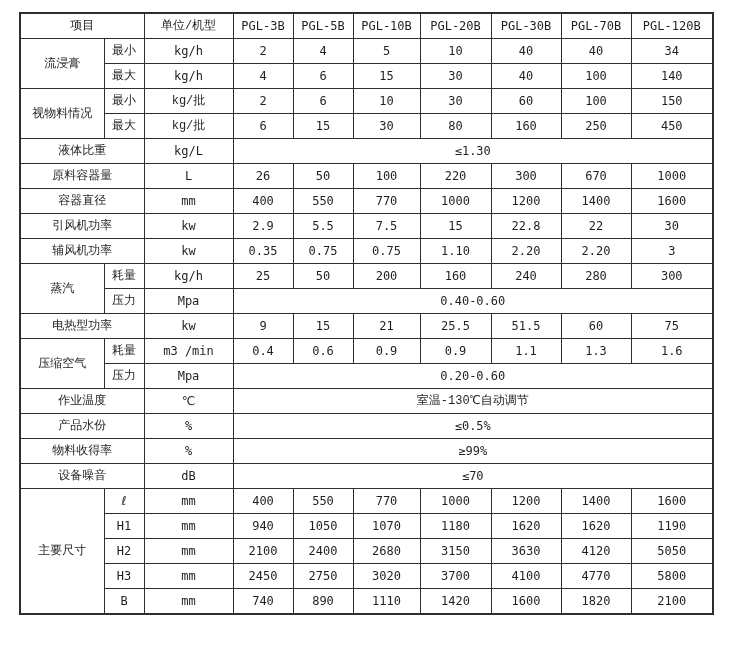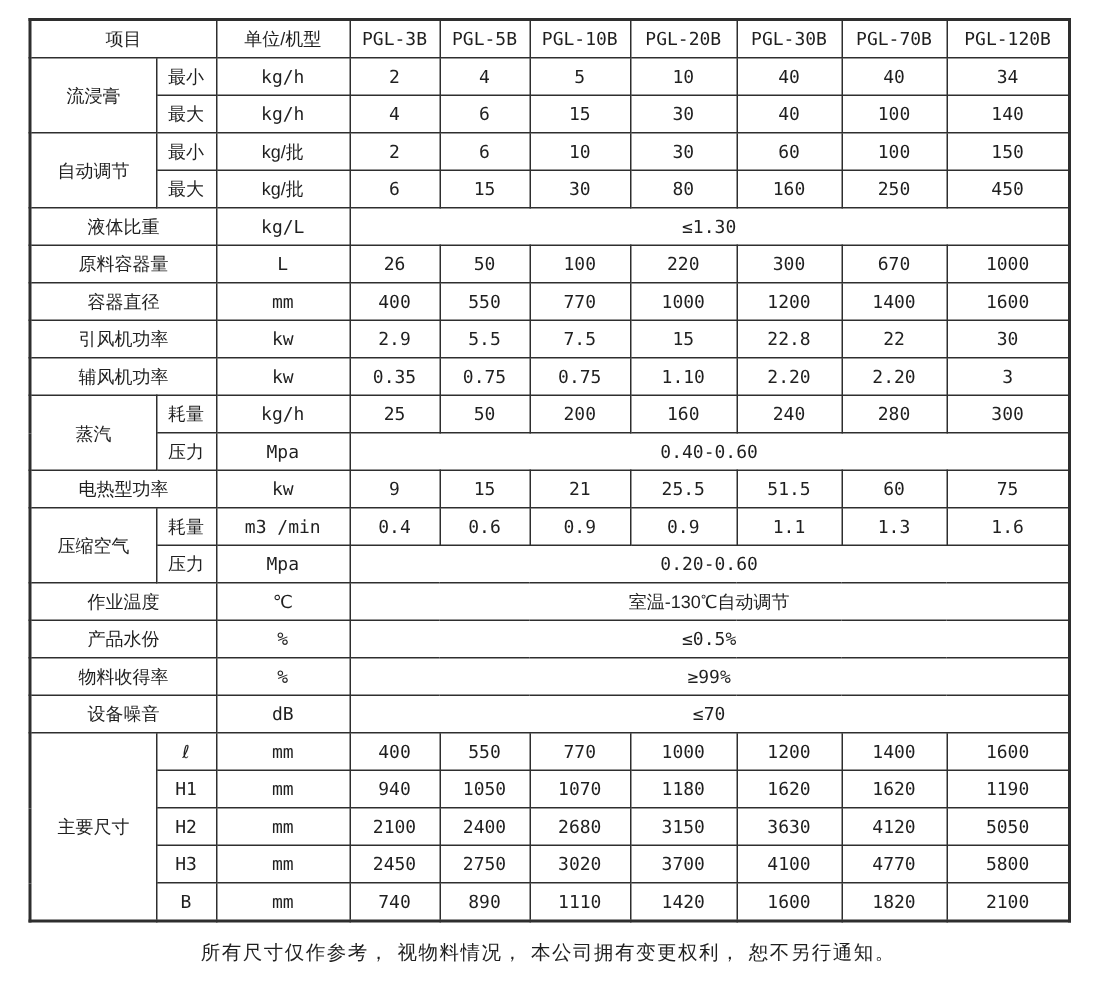--- a/index.html
+++ b/index.html
@@ -29,21 +29,21 @@
     height: 24px;
     text-align: center;
     vertical-align: middle;
     font-size: 12px;
     line-height: 1;
     padding: 0 2px;
     overflow: hidden;
     white-space: nowrap;
     background: #ffffff;
   }
-  td.cjk { font-family: Liberation Sans, sans-serif; }
+  td.cjk { font-family: Liberation Mono, monospace; }
   .disclaimer {
     margin-top: 11px;
     text-align: center;
     font-size: 13px;
     color: #1f1f1f;
     letter-spacing: 1px;
   }
 </style>
 </head>
 <body>
@@ -94,21 +94,21 @@
       <td>4</td>
       <td>6</td>
       <td>15</td>
       <td>30</td>
       <td>40</td>
       <td>100</td>
       <td>140</td>
     </tr>
 
     <tr>
-      <td rowspan="2" class="cjk">自动调节</td>
+      <td rowspan="2" class="cjk">视物料情况</td>
       <td class="cjk">最小</td>
       <td class="cjk">kg/批</td>
       <td>2</td>
       <td>6</td>
       <td>10</td>
       <td>30</td>
       <td>60</td>
       <td>100</td>
       <td>150</td>
     </tr>
@@ -302,14 +302,13 @@
       <td>890</td>
       <td>1110</td>
       <td>1420</td>
       <td>1600</td>
       <td>1820</td>
       <td>2100</td>
     </tr>
   </tbody>
     </table>
 
-  <div class="disclaimer">所有尺寸仅作参考， 视物料情况， 本公司拥有变更权利， 恕不另行通知。</div>
 </div>
 
 </body></html>

